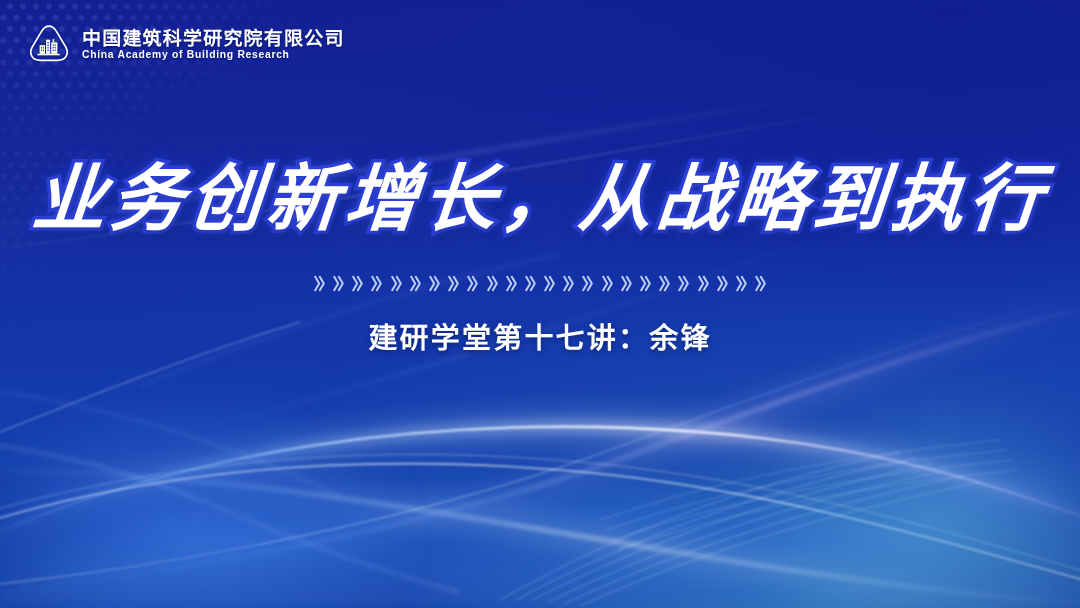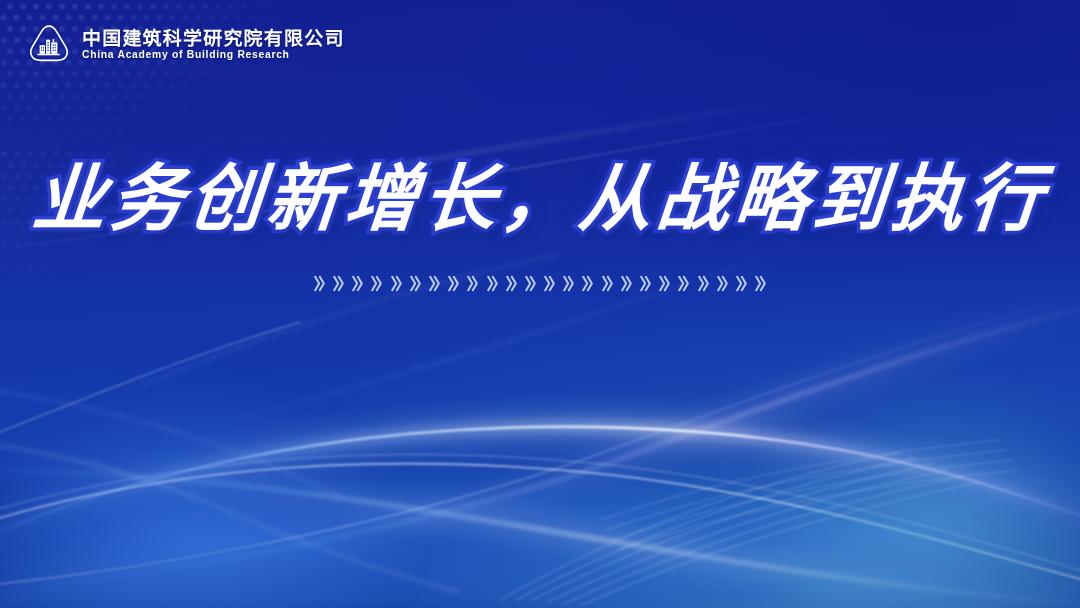--- a/index.html
+++ b/index.html
@@ -469,14 +469,15 @@
         </svg>
       </span>
       <span class="chev">
         <svg viewBox="0 0 11 17">
           <path d="M1.2 1.8 L5.2 8.5 L1.2 15.2" fill="none" stroke="#cfe0ff" stroke-width="2" stroke-linecap="round" stroke-linejoin="round"></path>
           <path d="M5.8 1.8 L9.8 8.5 L5.8 15.2" fill="none" stroke="#cfe0ff" stroke-width="2" stroke-linecap="round" stroke-linejoin="round"></path>
         </svg>
       </span>
     </div>
 
+  <div class="subtitle">建研学堂第十七讲：余锋</div>
 
 </div>
 
 </body></html>

